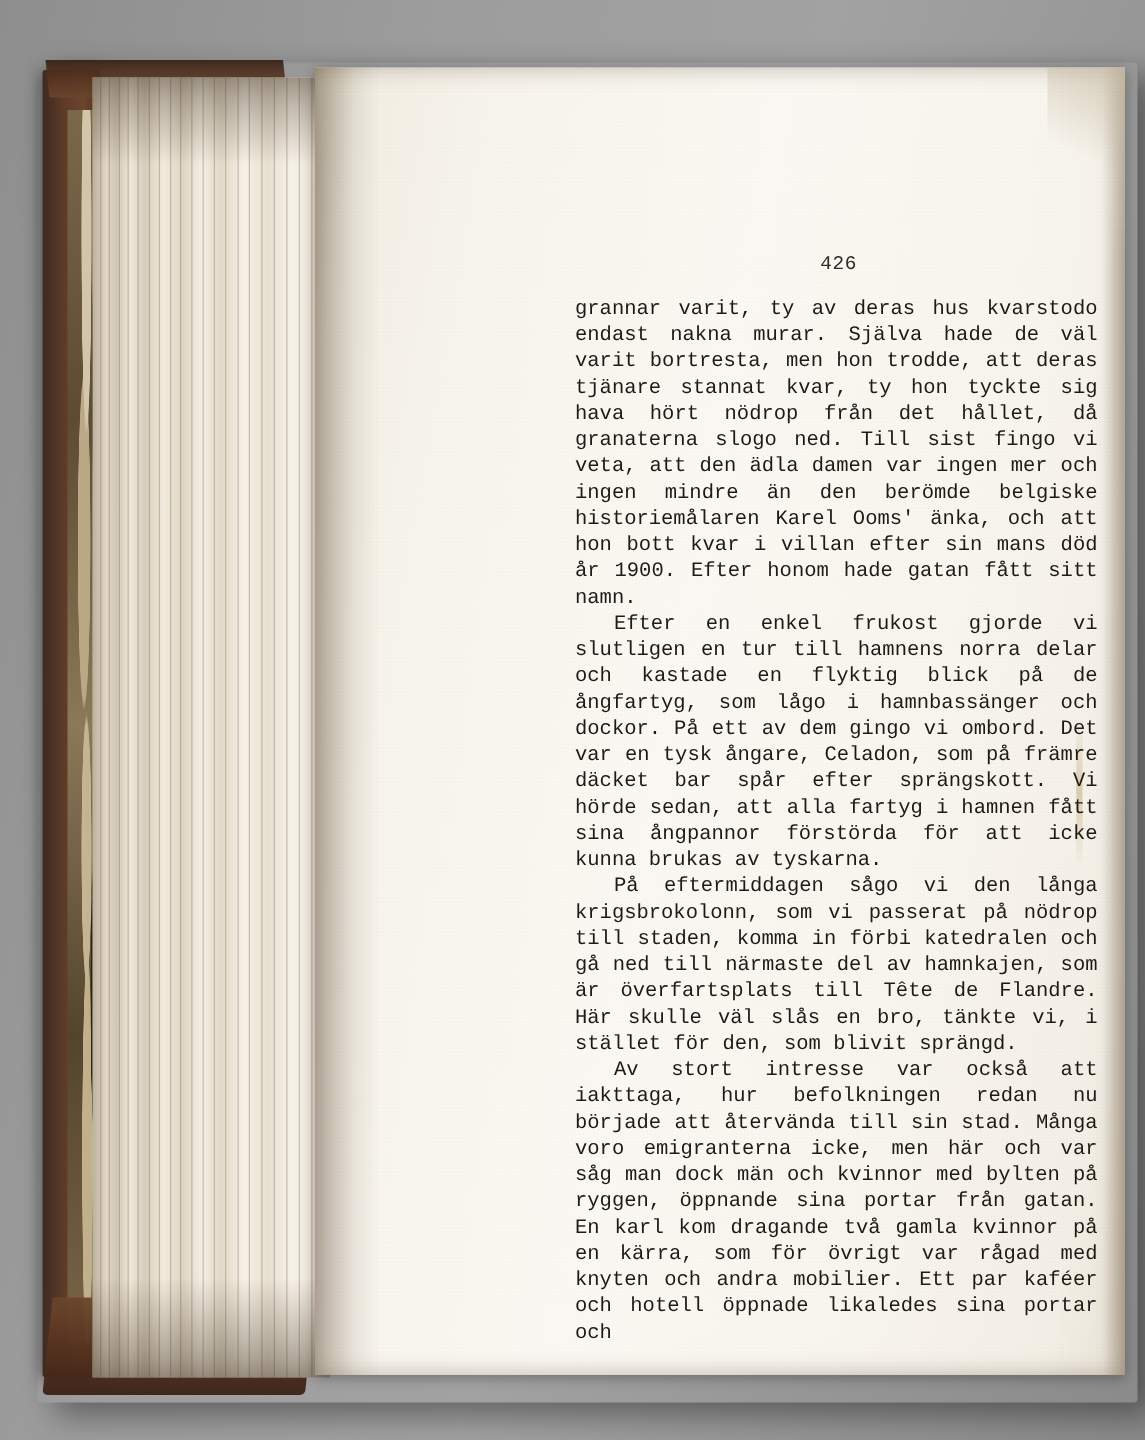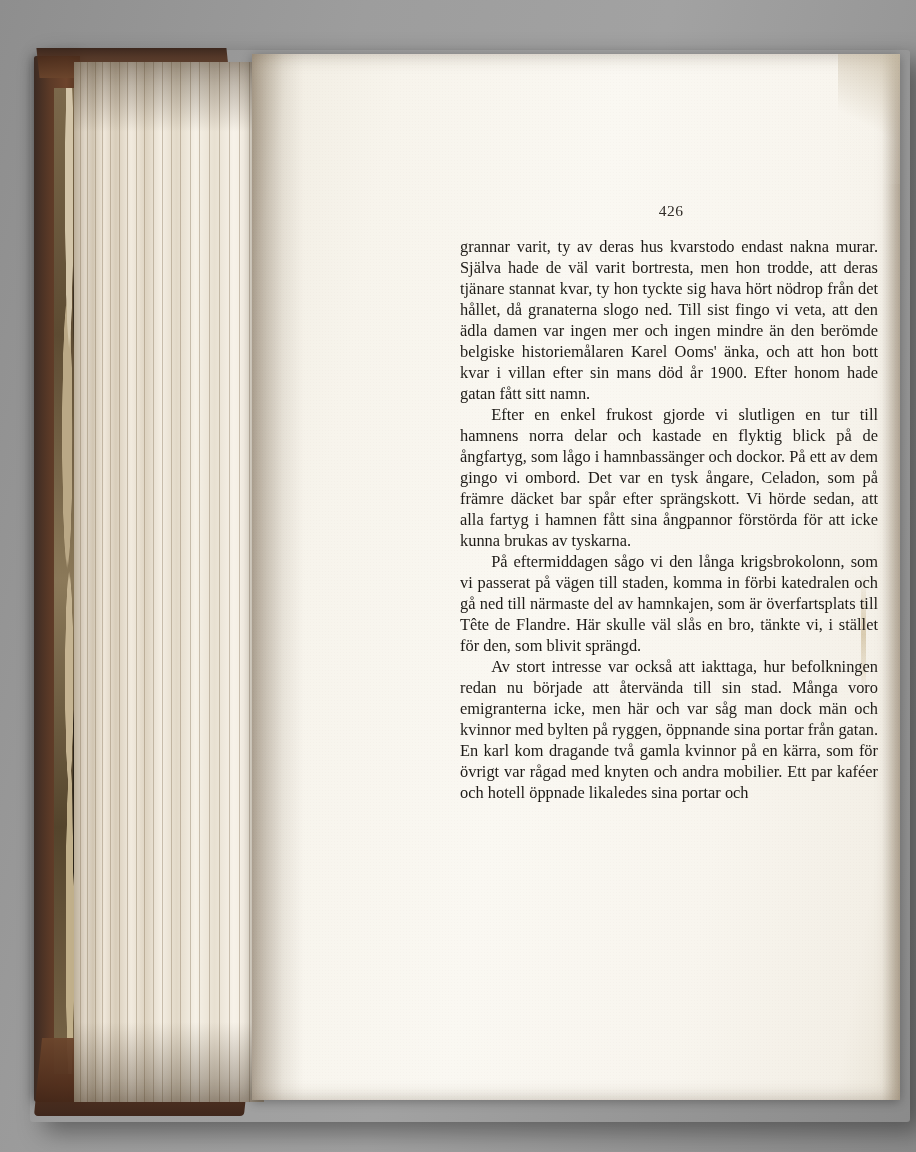--- a/index.html
+++ b/index.html
@@ -23,20 +23,21 @@
       linear-gradient(105deg, #8e8e8e 0%, #9d9d9d 30%, #a2a2a2 55%, #8a8a8a 100%);
   }
 
   
   .book {
     position: absolute;
     left: 34px;
     top: 48px;
     width: 866px;
     height: 1068px;
+    font-family: Liberation Mono, monospace;
   }
 
   
   .cover-left {
     position: absolute;
     left: 0;
     top: 8px;
     width: 46px;
     height: 1046px;
     background: linear-gradient(90deg, #3b2a22 0%, #5c3a27 35%, #6d442c 70%, #53331f 100%);
@@ -253,21 +254,21 @@
       <div class="gutter-shade"></div>
       <div class="edge-right"></div>
       <div class="corner-fold"></div>
       <div class="spot-a"></div>
 
       <div class="folio">426</div>
 
       <div class="textblock">
         <p>grannar varit, ty av deras hus kvarstodo endast nakna murar. Själva hade de väl varit bortresta, men hon trodde, att deras tjänare stannat kvar, ty hon tyckte sig hava hört nödrop från det hållet, då granaterna slogo ned. Till sist fingo vi veta, att den ädla damen var ingen mer och ingen mindre än den berömde belgiske historiemålaren Karel Ooms' änka, och att hon bott kvar i villan efter sin mans död år 1900. Efter honom hade gatan fått sitt namn.</p>
         <p>Efter en enkel frukost gjorde vi slutligen en tur till hamnens norra delar och kastade en flyktig blick på de ångfartyg, som lågo i hamnbassänger och dockor. På ett av dem gingo vi ombord. Det var en tysk ångare, Celadon, som på främre däcket bar spår efter sprängskott. Vi hörde sedan, att alla fartyg i hamnen fått sina ångpannor förstörda för att icke kunna brukas av tyskarna.</p>
-        <p>På eftermiddagen sågo vi den långa krigsbrokolonn, som vi passerat på vägen till staden, komma in förbi katedralen och gå ned till närmaste del av hamnkajen, som är överfartsplats till Tête de Flandre. Här skulle väl slås en bro, tänkte vi, i stället för den, som blivit sprängd.</p>
+        <p>På eftermiddagen sågo vi den långa krigsbrokolonn, som vi passerat på nödrop till staden, komma in förbi katedralen och gå ned till närmaste del av hamnkajen, som är överfartsplats till Tête de Flandre. Här skulle väl slås en bro, tänkte vi, i stället för den, som blivit sprängd.</p>
         <p>Av stort intresse var också att iakttaga, hur befolkningen redan nu började att återvända till sin stad. Många voro emigranterna icke, men här och var såg man dock män och kvinnor med bylten på ryggen, öppnande sina portar från gatan. En karl kom dragande två gamla kvinnor på en kärra, som för övrigt var rågad med knyten och andra mobilier. Ett par kaféer och hotell öppnade likaledes sina portar och</p>
       </div>
 
       <div class="grain"></div>
     </div>
 
   </div>
 </div>
 
 </body></html>

